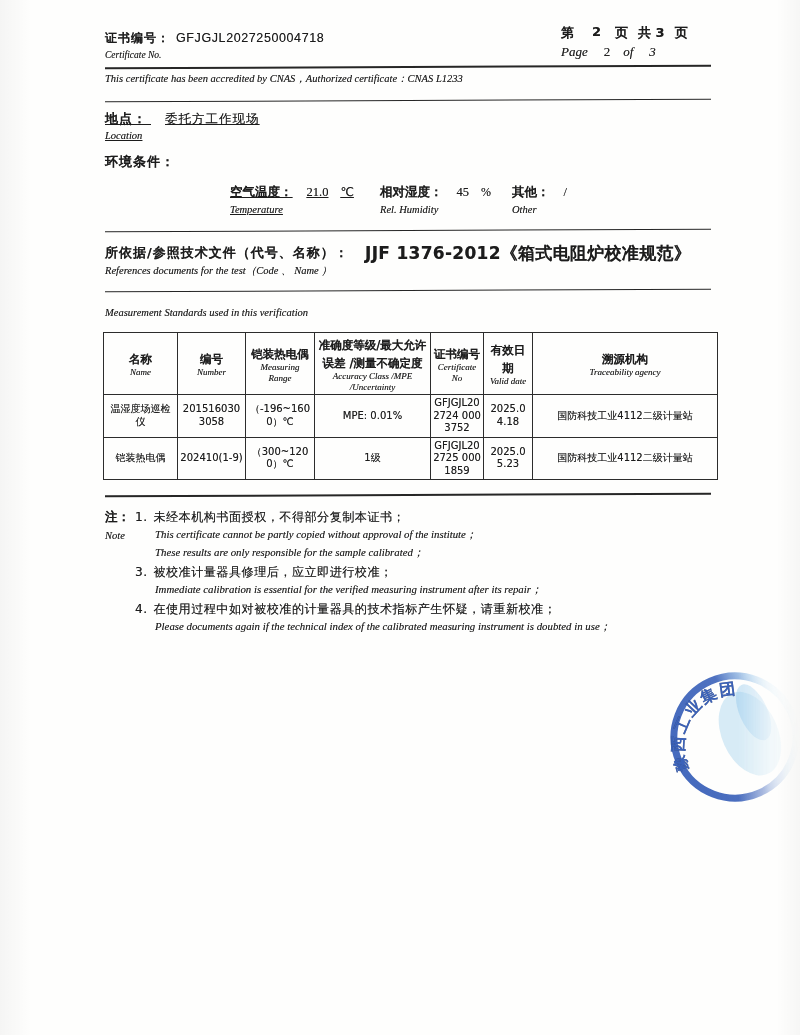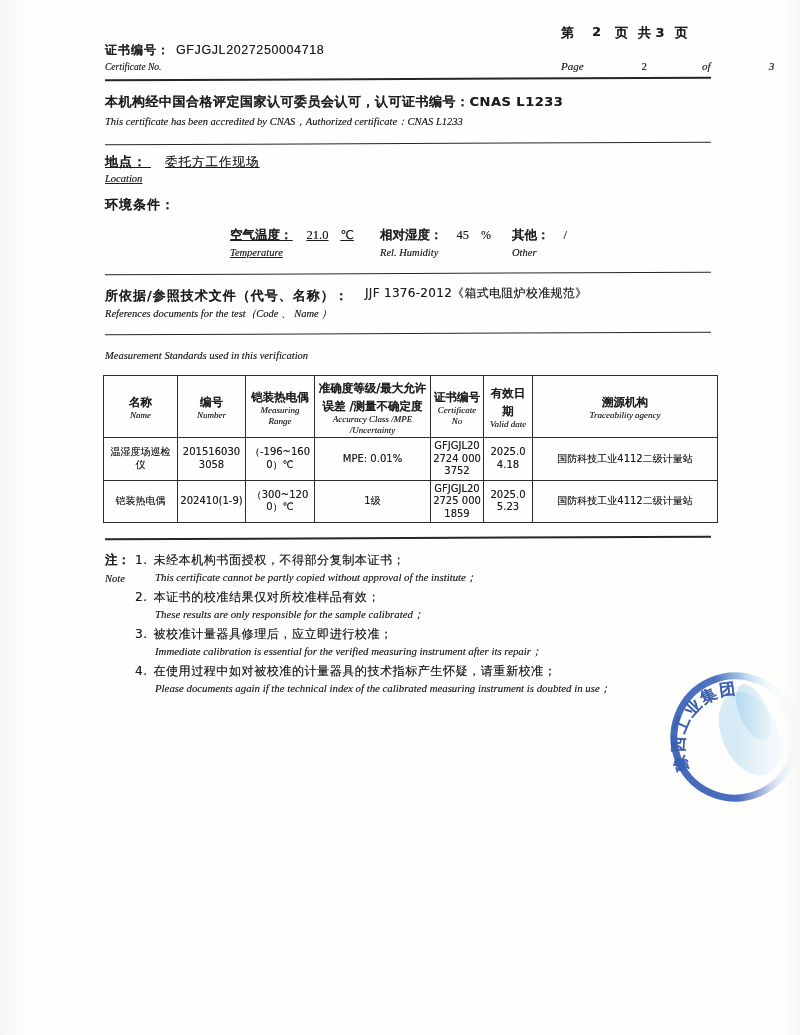--- a/index.html
+++ b/index.html
@@ -23,21 +23,21 @@
 
   
   .hdr{display:flex;justify-content:space-between;align-items:flex-end;}
   .cert-line{font-size:12.5px;}
   .cert-label{font-size:12px;letter-spacing:1px;}
   .cert-num{font-family:"Liberation Sans","DejaVu Sans",sans-serif;font-size:12.5px;letter-spacing:.6px;margin-left:6px;}
   .cert-en{margin-top:3px;font-size:9.5px;}
   .pg{width:150px;text-align:left;}
   .pg-cn{font-size:13px;display:flex;gap:0;}
   .pg-cn .s1{margin-right:18px;} .pg-cn .s2{margin-right:14px;} .pg-cn .s3{margin-right:10px;} .pg-cn .s4{margin-right:10px;}
-  .pg-en{font-size:11px;margin-top:18px;display:flex;gap:42px;}
+  .pg-en{font-size:13px;margin-top:2px;display:flex;}
   .pg-en .e1{margin-right:16px;} .pg-en .e2{margin-right:13px;font-style:normal;font-family:"Liberation Serif",serif;} .pg-en .e3{margin-right:16px;}
 
   
   .accr-cn{margin-top:13px;font-size:13px;letter-spacing:.5px;}
   .accr-en{margin-top:4px;}
 
   
   .sec-label-cn{font-size:13px;letter-spacing:1px;}
   .sec-label-en{margin-top:2px;}
   .loc{margin-top:8px;text-decoration:underline;}
@@ -46,21 +46,21 @@
   .env-vals{margin-top:11px;margin-left:125px;display:flex;}
   .env-item{margin-right:0;}
   .env-item .lab{font-size:12.5px;}
   .env-item .val{font-size:12.5px;margin-left:14px;}
   .env-item .unit{font-size:12px;margin-left:12px;}
   .env-item .en{display:block;margin-top:3px;}
   .env-t{width:150px;text-decoration:underline;} .env-h{width:132px;} 
 
   .refs{margin-top:13px;display:flex;}
   .refs-label{width:260px;}
-  .refs-val{font-size:12px;font-weight:400;margin-left:0;margin-top:-2px;letter-spacing:.3px;}
+  .refs-val{font-size:17px;font-weight:700;margin-left:0;margin-top:-2px;letter-spacing:.3px;}
 
   .stds{margin-top:16px;}
 
   
   table.std{border-collapse:collapse;margin-top:14px;margin-left:-2px;width:614px;table-layout:fixed;}
   table.std th,table.std td{border:1.4px solid #2c2c2c;padding:2px 2px;text-align:center;vertical-align:middle;}
   table.std th{font-weight:400;}
   .th-cn{font-size:11.5px;font-family:"DejaVu Sans","Liberation Sans",sans-serif;font-weight:700;line-height:1.25;}
   .th-en{font-size:9px;font-style:italic;line-height:1.15;display:block;}
   table.std td{font-size:10px;line-height:1.25;word-break:break-all;font-family:"DejaVu Sans","Liberation Sans",sans-serif;}
@@ -110,21 +110,20 @@
           <span class="e1">Page</span>
           <span class="e2">2</span>
           <span class="e3">of</span>
           <span>3</span>
         </div>
       </div>
     </div>
 
     <hr class="rule thick" style="margin-top:6px;">
 
-    <div class="accr-cn cn-b">本机构经中国合格评定国家认可委员会认可，认可证书编号：CNAS L1233</div>
     <div class="accr-en en">This certificate has been accredited by CNAS，Authorized certificate：CNAS L1233</div>
 
     <hr class="rule" style="margin-top:14px;">
 
     <div class="loc">
       <span class="cn-b sec-label-cn">地点：</span>
       <span class="cn loc-val">委托方工作现场</span>
       <div class="en sec-label-en">Location</div>
     </div>
 
@@ -209,21 +208,20 @@
       <div class="notes-left">
         <div class="cn-b n-cn">注：</div>
         <div class="en n-en">Note</div>
       </div>
       <div class="notes-list">
         <div class="note-item">
           <div class="cn note-cn"><span class="no">1.</span><span>未经本机构书面授权，不得部分复制本证书；</span></div>
           <div class="en note-en">This certificate cannot be partly copied without approval of the institute；</div>
         </div>
         <div class="note-item">
-          <div class="cn note-cn"><span class="no">2.</span><span>本证书的校准结果仅对所校准样品有效；</span></div>
           <div class="en note-en">These results are only responsible for the sample calibrated；</div>
         </div>
         <div class="note-item">
           <div class="cn note-cn"><span class="no">3.</span><span>被校准计量器具修理后，应立即进行校准；</span></div>
           <div class="en note-en">Immediate calibration is essential for the verified measuring instrument after its repair；</div>
         </div>
         <div class="note-item">
           <div class="cn note-cn"><span class="no">4.</span><span>在使用过程中如对被校准的计量器具的技术指标产生怀疑，请重新校准；</span></div>
           <div class="en note-en">Please documents again if the technical index of the calibrated measuring instrument is doubted in use；</div>
         </div>

